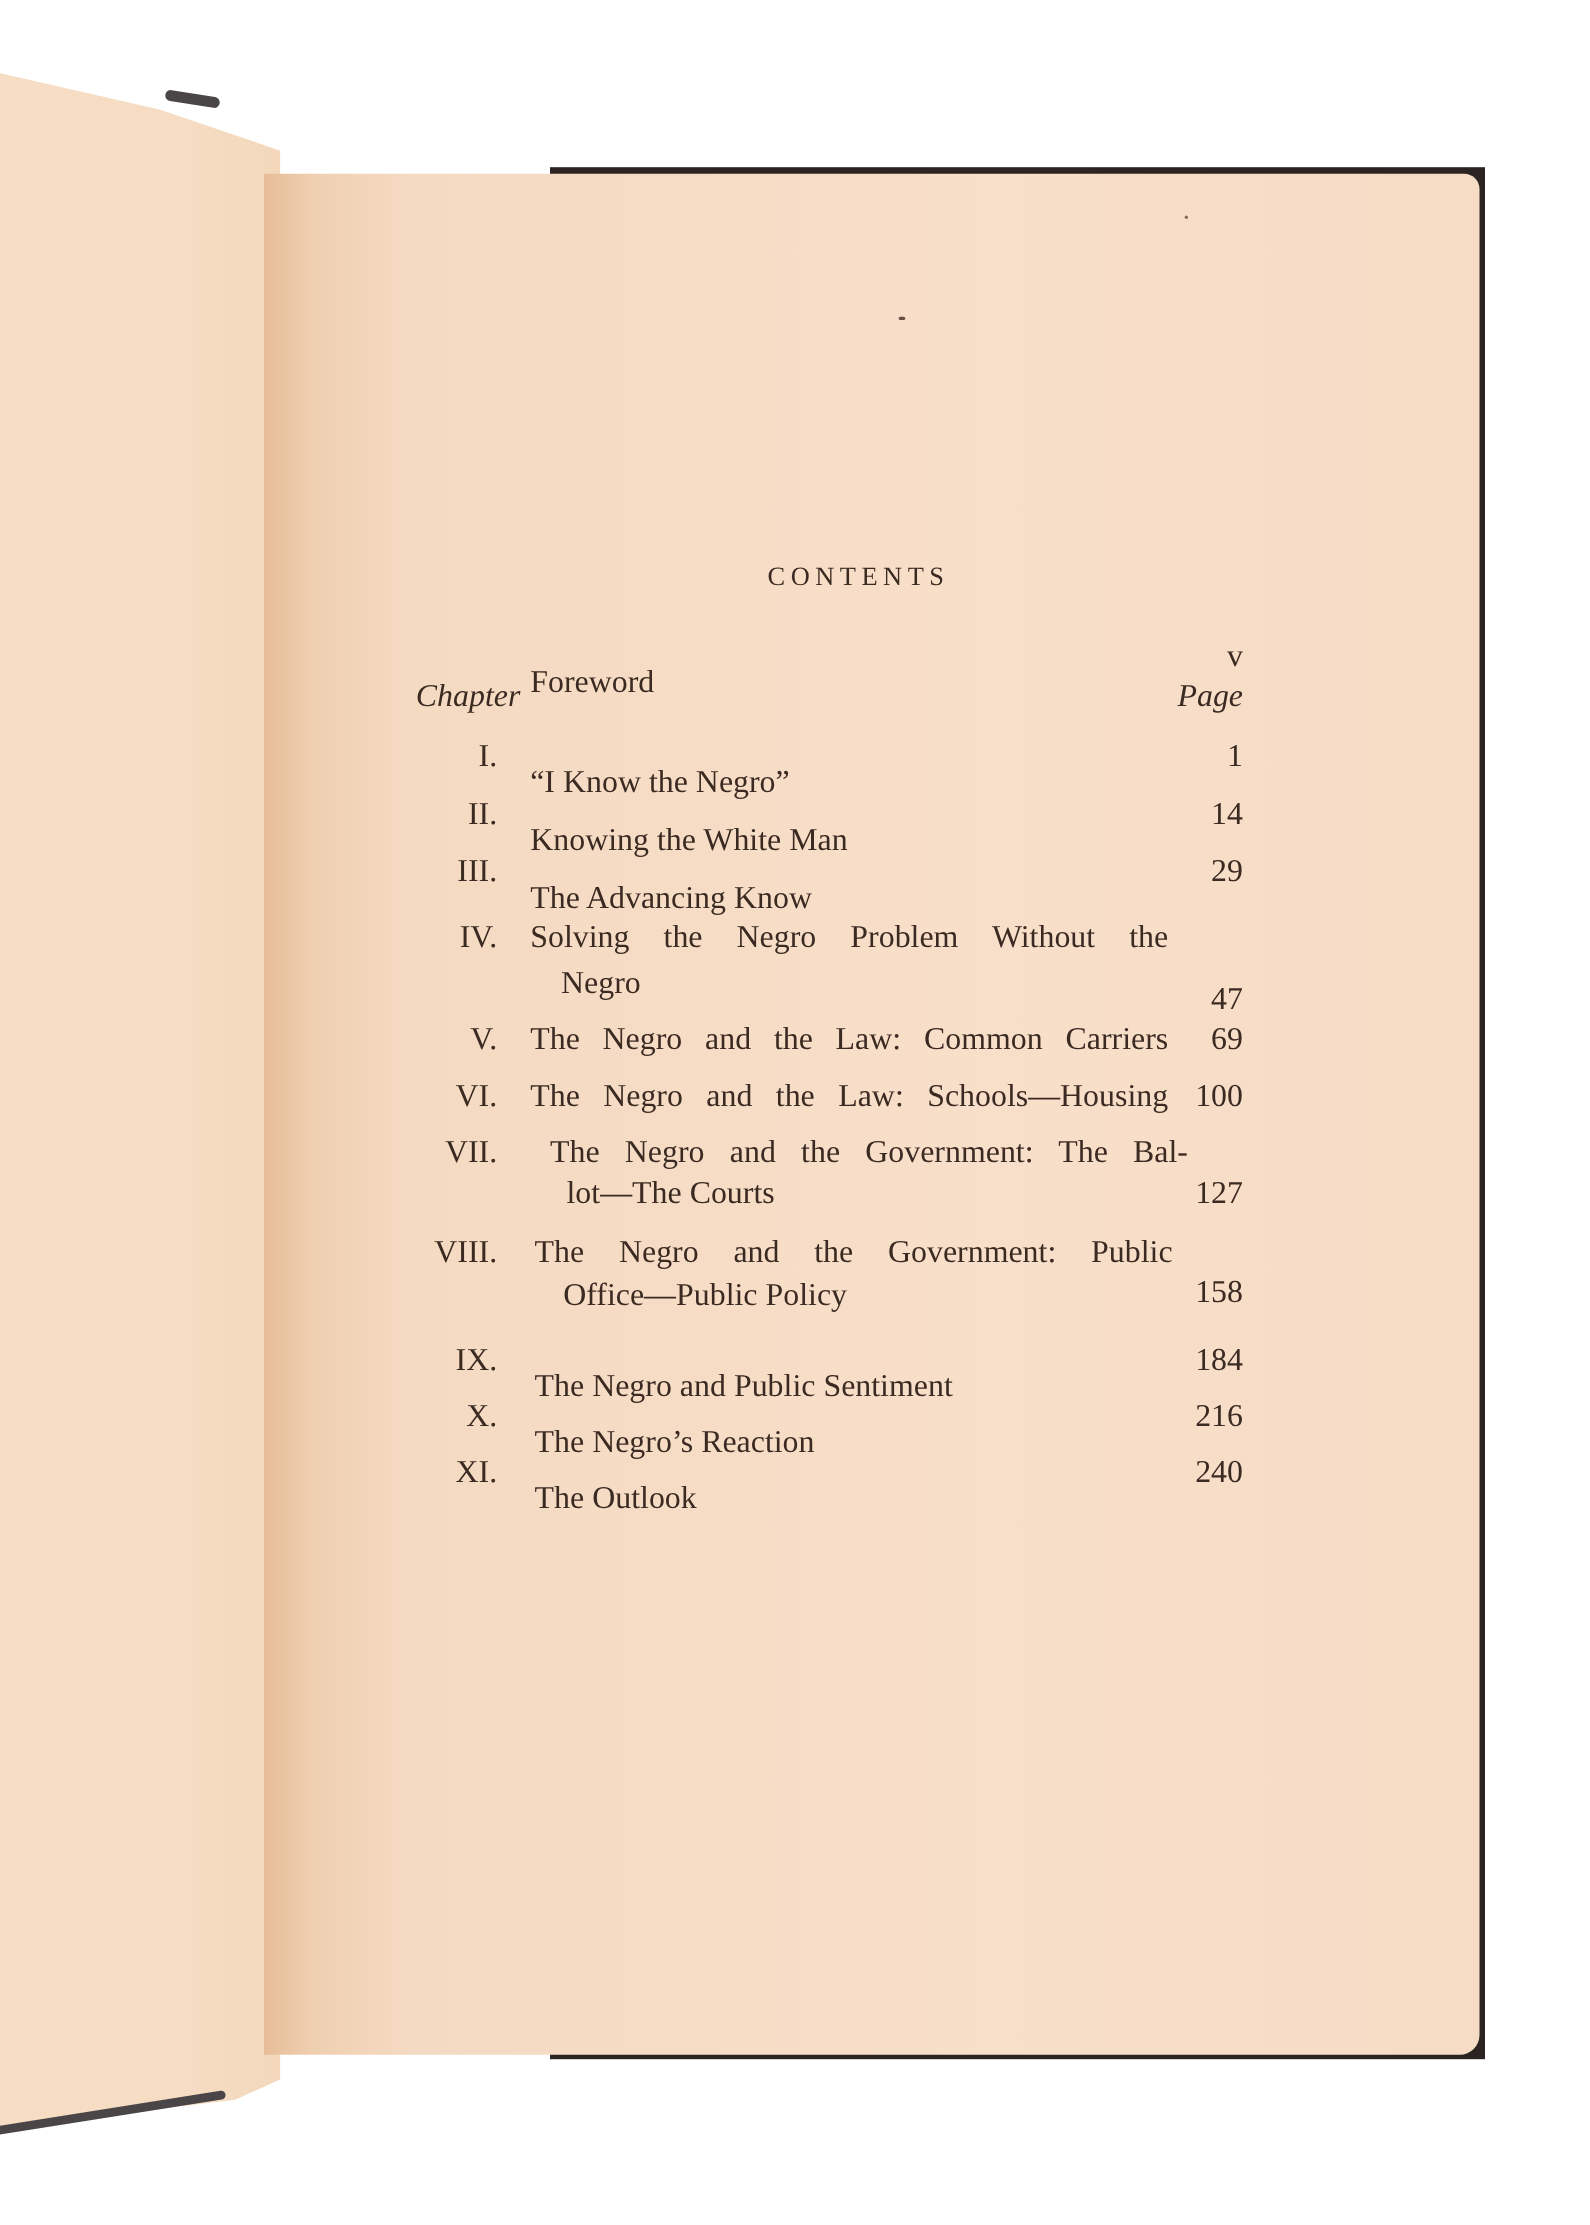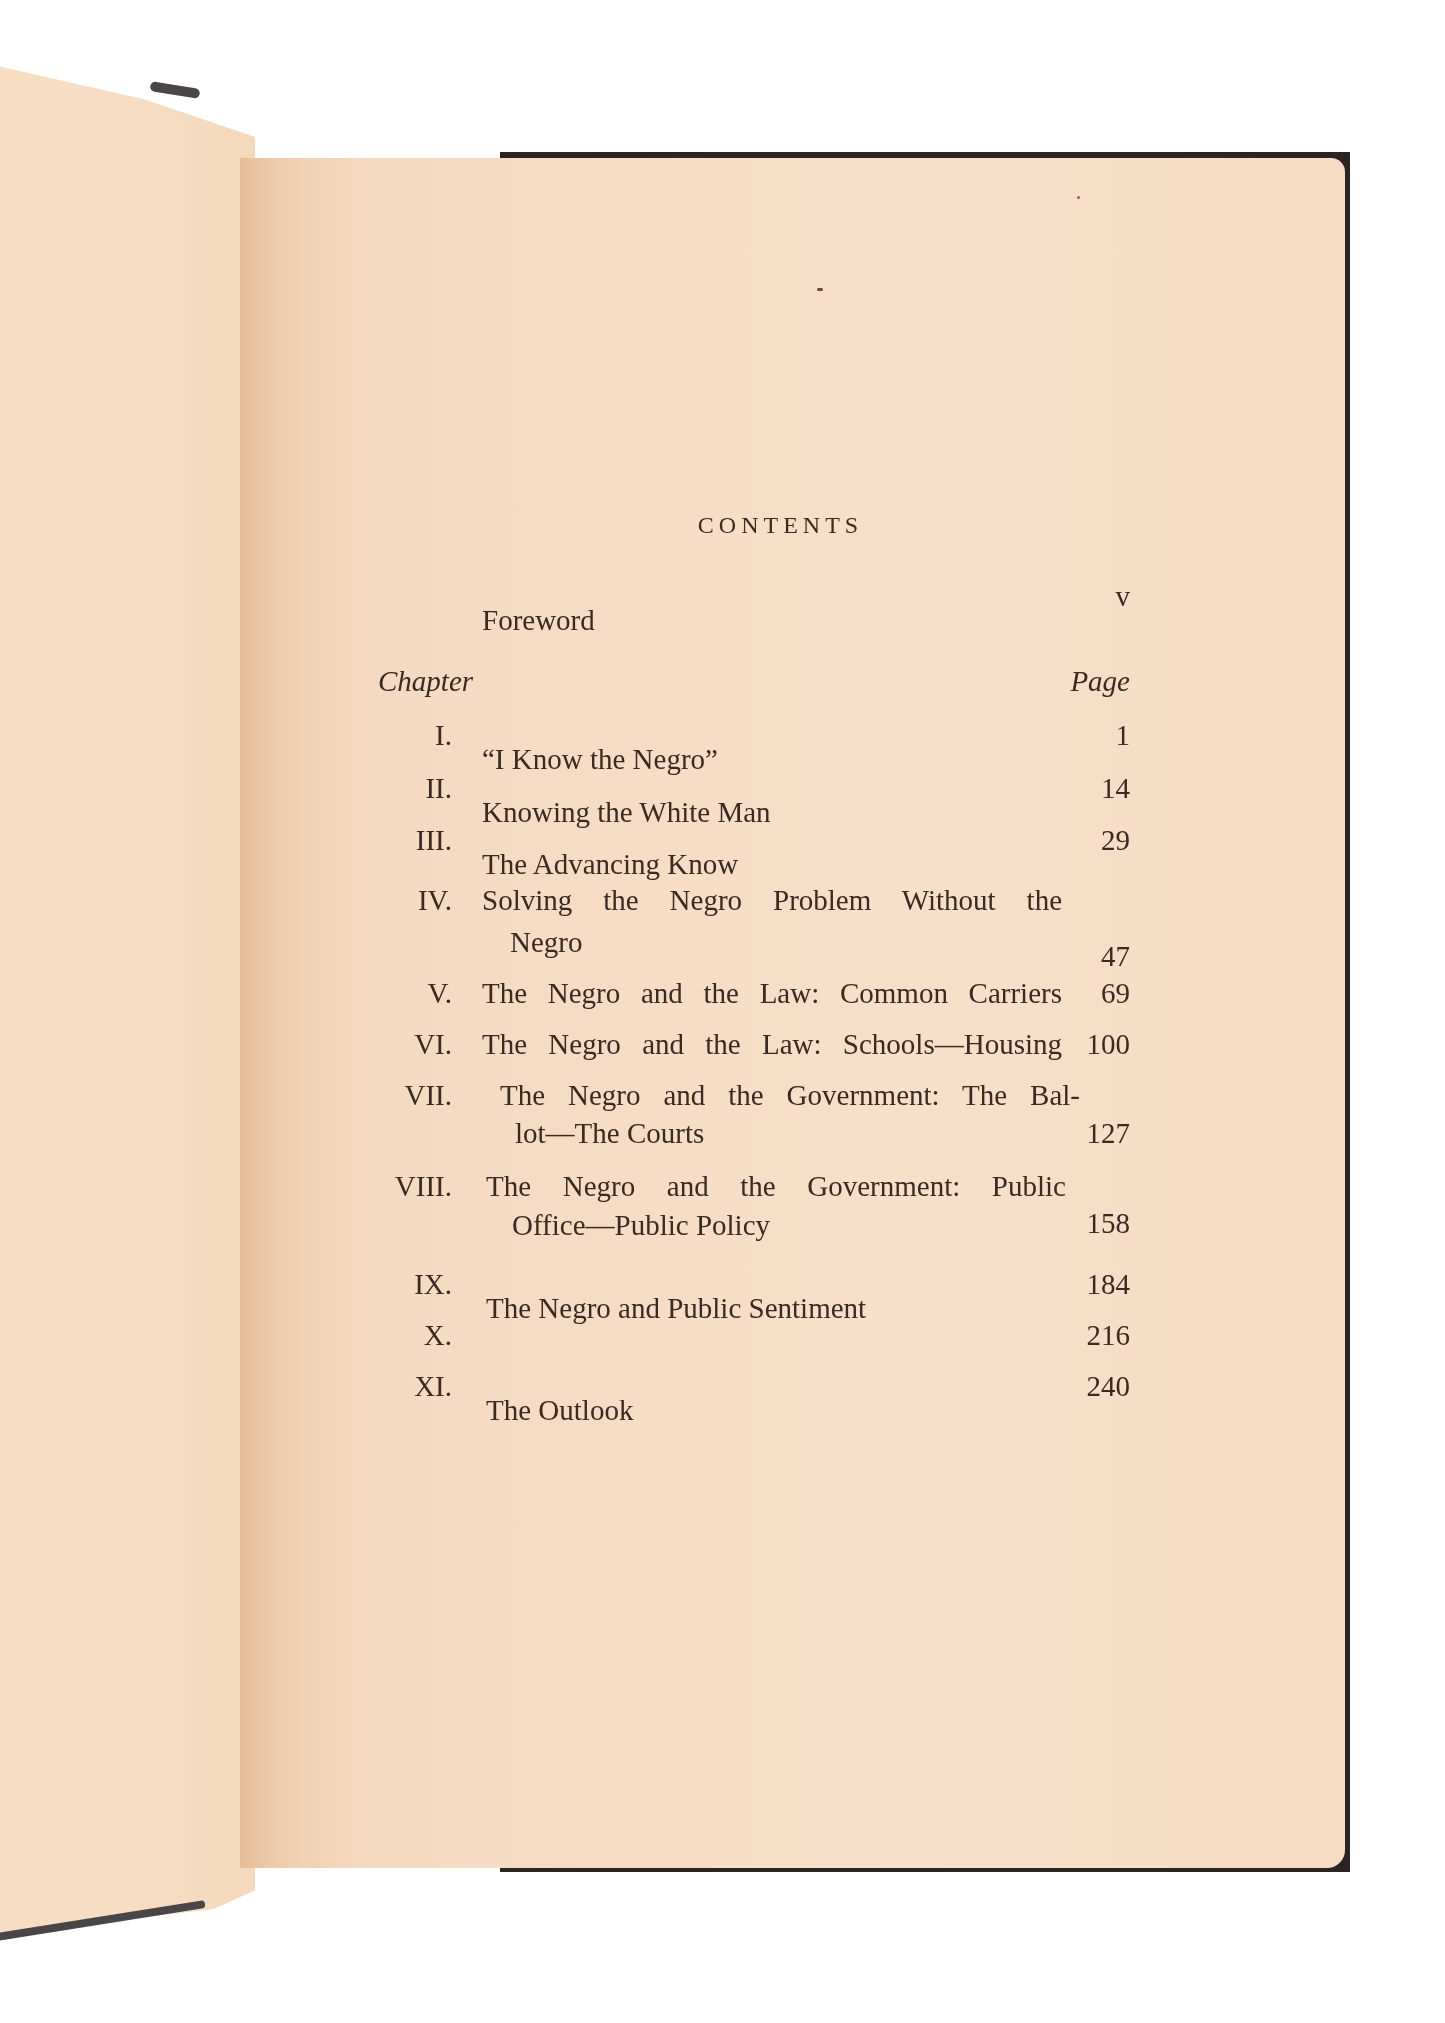--- a/index.html
+++ b/index.html
@@ -64,21 +64,21 @@
 <div class="speck"></div>
 <div class="speck2"></div>
 
 <div class="toc-title">CONTENTS</div>
 
 <div class="toc">
   <div class="row" style="height:37px;">
     <span class="title short">Foreword</span>
     <span class="pg">v</span>
   </div>
-  <div class="row" style="height:54px;margin-top:48px;">
+  <div class="row" style="height:54px;">
     <span class="italic" style="position:absolute;left:-2px;">Chapter</span>
     <span class="pg italic">Page</span>
   </div>
 
   <div class="row" style="height:53px;">
     <span class="num">I.</span>
     <span class="title short">“I Know the Negro”</span>
     <span class="pg">1</span>
   </div>
   <div class="row" style="height:52px;">
@@ -119,20 +119,21 @@
     <span class="cont" style="left:132px;top:39px;">Office—Public Policy</span>
     <span class="pg" style="top:37px;">158</span>
   </div>
   <div class="row" style="height:51px;">
     <span class="num">IX.</span>
     <span class="title short" style="left:106px;">The Negro and Public Sentiment</span>
     <span class="pg">184</span>
   </div>
   <div class="row" style="height:51px;">
     <span class="num">X.</span>
+    <span class="title short" style="left:106px;">The Negro’s Reaction</span>
     <span class="pg">216</span>
   </div>
   <div class="row" style="height:51px;">
     <span class="num">XI.</span>
     <span class="title short" style="left:106px;">The Outlook</span>
     <span class="pg">240</span>
   </div>
 </div>
 
 </body></html>

